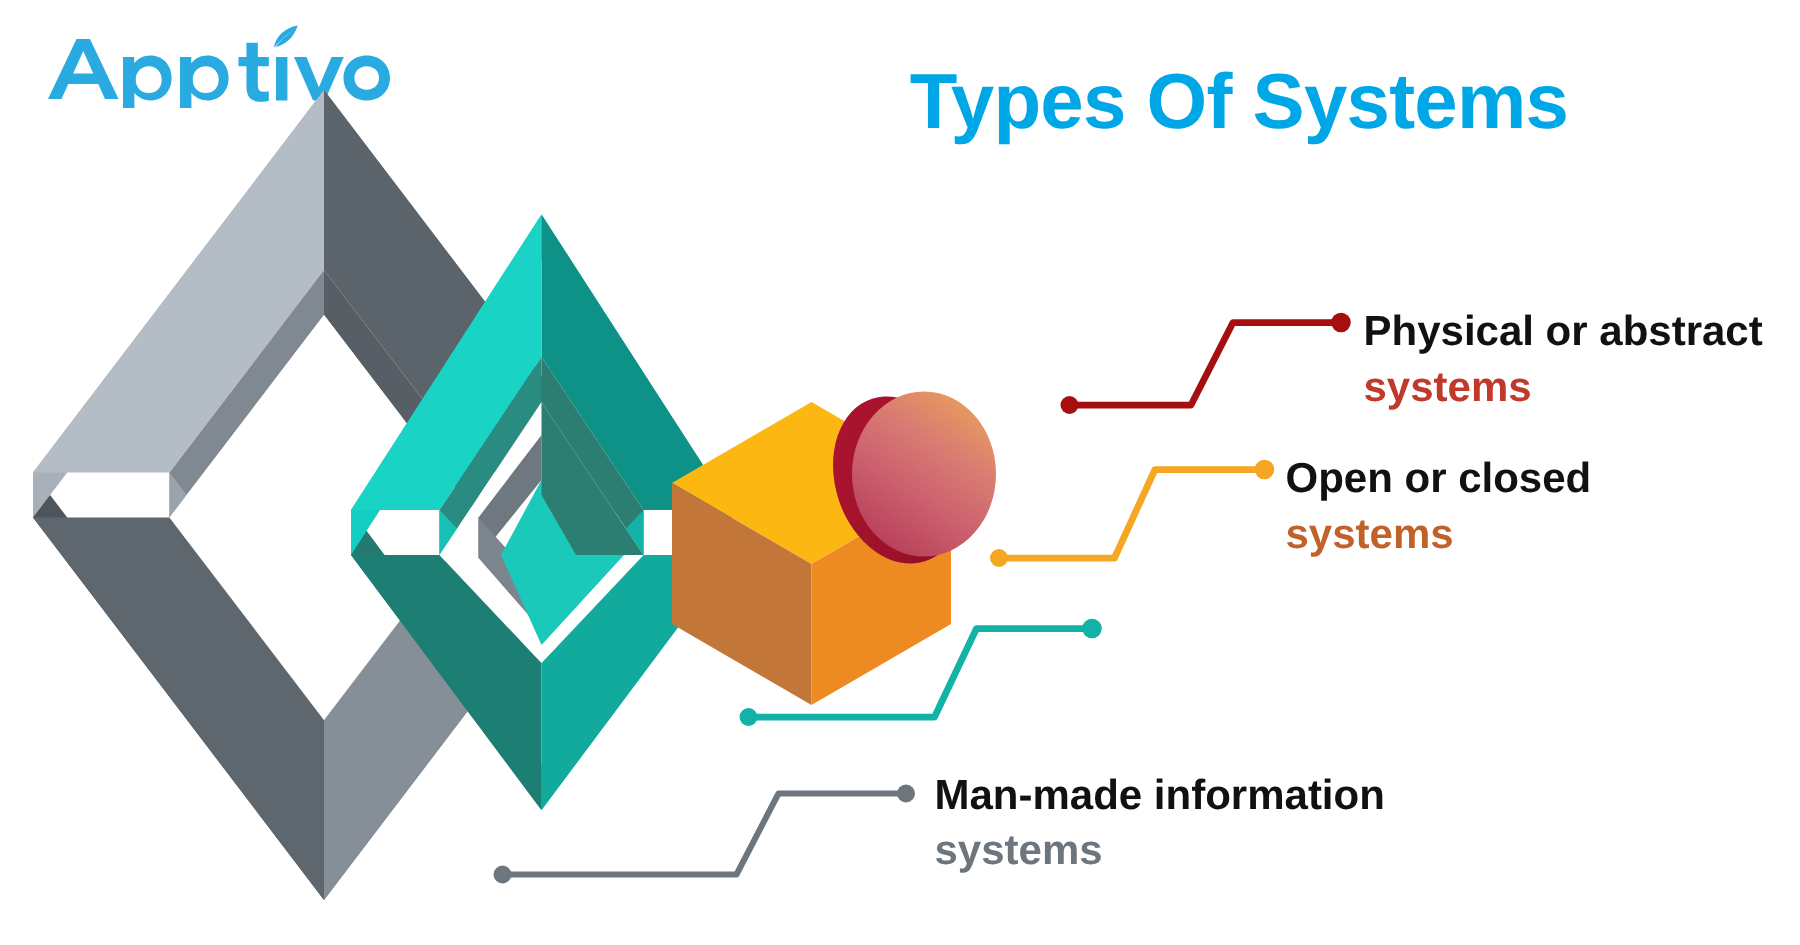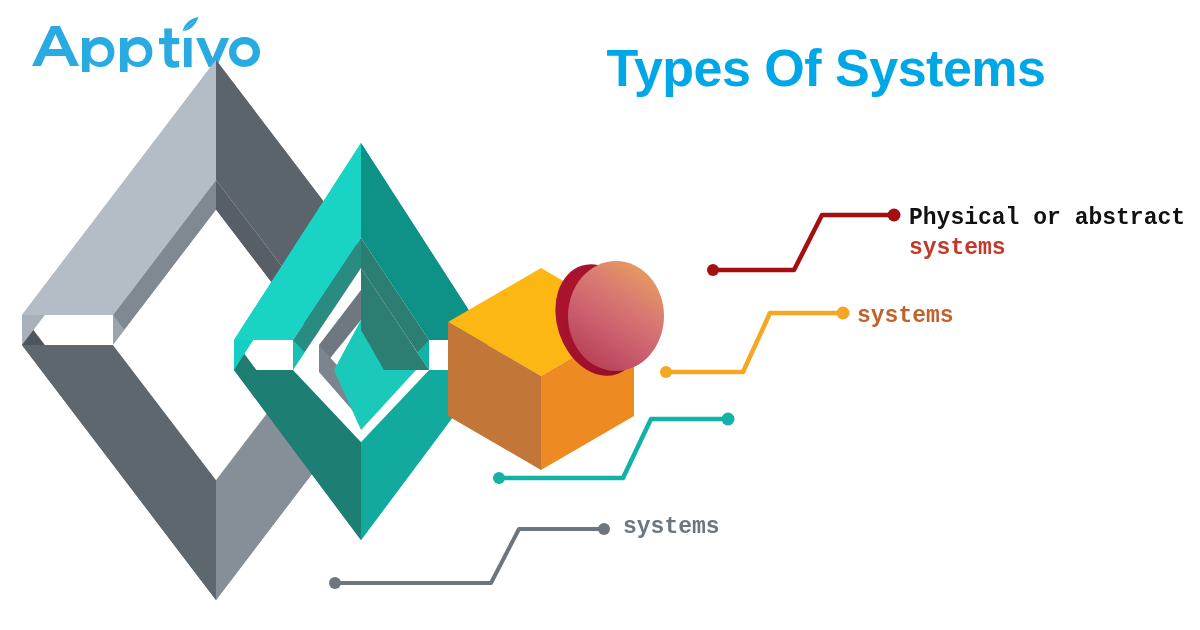--- a/index.html
+++ b/index.html
@@ -28,26 +28,25 @@
 
   
   #art{position:absolute;left:0;top:0;width:700px;height:630px;}
 
   
   #connectors{position:absolute;left:0;top:0;width:1200px;height:630px;}
 
   
   .label{
     position:absolute;
-    font-size:23px;
+    font-size:28px;
     font-weight:bold;
     line-height:1.32;
     color:#111111;
     white-space:nowrap;
-    font-family:Liberation Mono, monospace;
   }
   .label .hl{font-weight:bold;}
   .l1{left:893px;top:203px;}
   .l2{left:841px;top:301px;}
   .l3{left:727px;top:406px;white-space:normal;width:300px;}
   .l4{left:607px;top:512px;}
 </style>
 </head>
 <body>
 
@@ -184,21 +183,23 @@
       <circle cx="588" cy="529" r="6" fill="#6D757D"></circle>
     </g>
   </svg>
 
   <div class="label l1">
     <div>Physical or abstract</div>
     <div class="hl" style="color:#C0392B">systems</div>
   </div>
 
   <div class="label l2">
+    <div>Open or closed</div>
     <div class="hl" style="color:#C2622B">systems</div>
   </div>
 
 
   <div class="label l4">
+    <div>Man-made information</div>
     <div class="hl" style="color:#6D757D">systems</div>
   </div>
 
 </div>
 
 </body></html>

